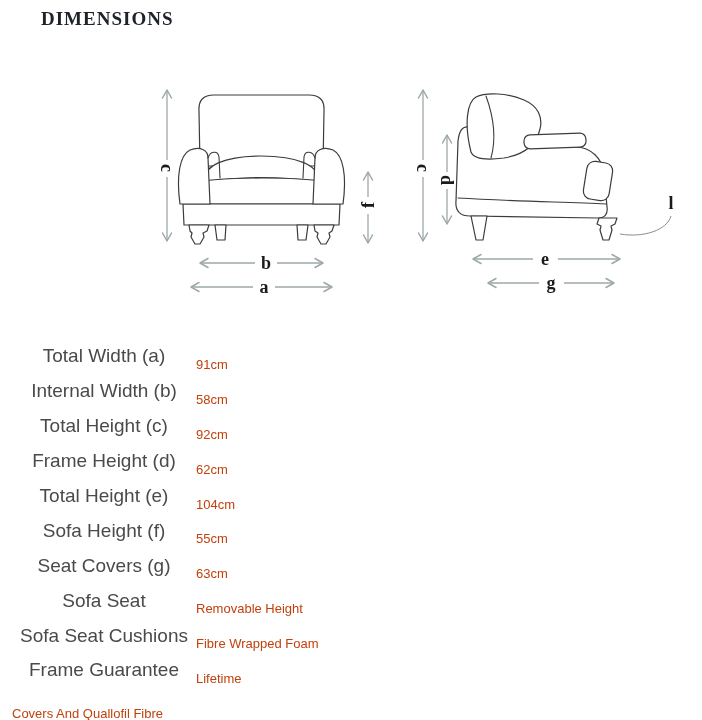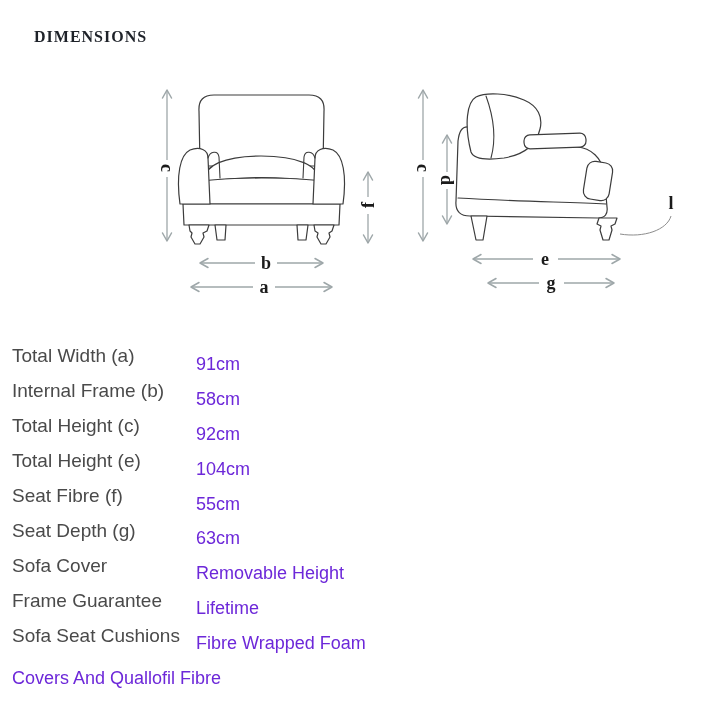--- a/index.html
+++ b/index.html
@@ -1,25 +1,25 @@
 <!DOCTYPE html>
 <html><head>
 <meta charset="utf-8">
 <style>
   html,body{margin:0;padding:0;background:#ffffff;}
   body{width:702px;height:720px;position:relative;overflow:hidden;
        font-family:"Liberation Sans",sans-serif;}
-  .page-title{position:absolute;left:34px;top:8px;
-       font-family:"Liberation Serif",serif;font-weight:700;font-size:16px;
-       letter-spacing:1px;color:#1e2229;margin-top:20px;}
+  .page-title{position:absolute;left:41px;top:8px;
+       font-family:"Liberation Serif",serif;font-weight:700;font-size:19px;
+       letter-spacing:1px;color:#1e2229;}
   svg.diagram{position:absolute;left:0;top:0;}
   .spec-table{position:absolute;left:12px;top:339px;width:684px;}
   .spec-row{display:flex;align-items:center;height:34.9px;}
-  .spec-label{width:184px;flex:0 0 184px;font-size:19px;color:#4a4a4a;white-space:nowrap;}
-  .spec-value{font-size:18px;color:#6d28d9;white-space:nowrap;margin-top:16px;}
+  .spec-label{width:184px;flex:0 0 184px;font-size:19px;color:#4a4a4a;white-space:nowrap;text-align:center;}
+  .spec-value{font-size:13px;color:#c2410c;white-space:nowrap;margin-top:16px;}
   .lineart{fill:#ffffff;stroke:#3c3c3c;stroke-width:1.2;stroke-linejoin:round;stroke-linecap:round;}
   .lineart-open{fill:none;stroke:#3c3c3c;stroke-width:1.1;stroke-linejoin:round;stroke-linecap:round;}
   .dim-line{stroke:#9ea7a9;stroke-width:1.3;fill:none;}
   .dim-letter{font-family:"Liberation Serif",serif;font-weight:700;font-size:18px;
        fill:#1b1b1b;text-anchor:middle;}
 </style>
 </head>
 <body>
 
 <div class="page-title">DIMENSIONS</div>
@@ -92,47 +92,51 @@
     <text class="dim-letter" x="671" y="209">l</text>
   </g>
 </svg>
 
 <div class="spec-table">
   <div class="spec-row">
     <div class="spec-label">Total Width (a)</div>
     <div class="spec-value">91cm</div>
   </div>
   <div class="spec-row">
-    <div class="spec-label">Internal Frame (b)</div>
+    <div class="spec-label">Internal Width (b)</div>
     <div class="spec-value">58cm</div>
   </div>
   <div class="spec-row">
     <div class="spec-label">Total Height (c)</div>
     <div class="spec-value">92cm</div>
   </div>
   <div class="spec-row">
+    <div class="spec-label">Frame Height (d)</div>
+    <div class="spec-value">62cm</div>
+  </div>
+  <div class="spec-row">
     <div class="spec-label">Total Height (e)</div>
     <div class="spec-value">104cm</div>
   </div>
   <div class="spec-row">
-    <div class="spec-label">Seat Fibre (f)</div>
+    <div class="spec-label">Sofa Height (f)</div>
     <div class="spec-value">55cm</div>
   </div>
   <div class="spec-row">
-    <div class="spec-label">Seat Depth (g)</div>
+    <div class="spec-label">Seat Covers (g)</div>
     <div class="spec-value">63cm</div>
   </div>
   <div class="spec-row">
-    <div class="spec-label">Sofa Cover</div>
+    <div class="spec-label">Sofa Seat</div>
     <div class="spec-value">Removable Height</div>
+  </div>
+  <div class="spec-row">
+    <div class="spec-label">Sofa Seat Cushions</div>
+    <div class="spec-value">Fibre Wrapped Foam</div>
   </div>
   <div class="spec-row">
     <div class="spec-label">Frame Guarantee</div>
     <div class="spec-value">Lifetime</div>
-  </div>
-  <div class="spec-row">
-    <div class="spec-label">Sofa Seat Cushions</div>
-    <div class="spec-value">Fibre Wrapped Foam</div>
   </div>
   <div class="spec-row">
     <div class="spec-value">Covers And Quallofil Fibre</div>
   </div>
 </div>
 
 </body></html>

